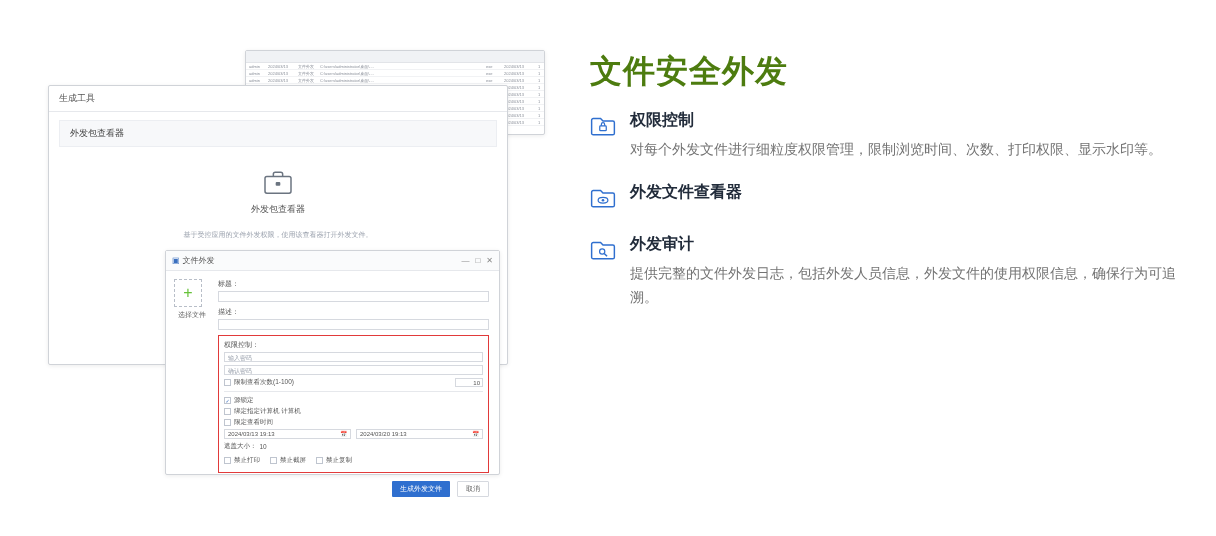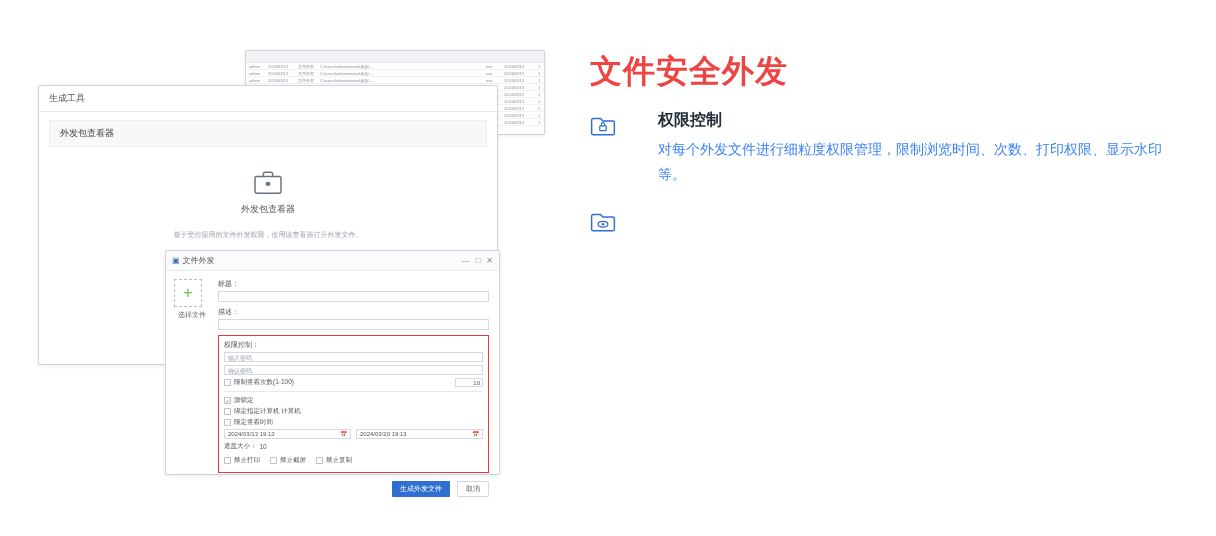--- a/index.html
+++ b/index.html
@@ -24,21 +24,21 @@
     .win-list-row span { font-size: 4px; color: #8a8f99; line-height: 7px; overflow: hidden; white-space: nowrap; }
     .c0 { width: 22px; padding-left: 3px; }
     .c1 { width: 30px; }
     .c2 { width: 22px; }
     .c3 { flex: 1; color: #3a6fbf; }
     .c4 { width: 18px; }
     .c5 { width: 30px; }
     .c6 { width: 10px; text-align: center; }
 
     
-    .win-pkg { top: 65px; left: 8px; width: 460px; height: 280px; }
+    .win-pkg { top: 65px; left: 18px; width: 460px; height: 280px; }
     .win-pkg .titlebar { padding: 6px 10px; font-size: 9px; color: #555; border-bottom: 1px solid #e6e8ec; }
     .win-pkg .hdr { margin: 8px 10px 0 10px; padding: 6px 10px; background: #f7f8fa; border: 1px solid #eceef2; font-size: 9px; color: #444; }
     .win-pkg .center { text-align: center; margin-top: 22px; }
     .briefcase svg { width: 30px; height: 26px; }
     .win-pkg .center-label { font-size: 9px; color: #555; margin-top: 4px; }
     .win-pkg .hint { font-size: 7px; color: #9aa1ad; text-align: center; margin-top: 14px; }
 
     
     .win-form { top: 230px; left: 135px; width: 335px; height: 225px; }
     .win-form .titlebar { font-size: 8px; color: #555; padding: 4px 6px; border-bottom: 1px solid #e6e8ec; background: #fafbfc; display: flex; align-items: center; }
@@ -62,28 +62,28 @@
     .count-box { width: 28px; height: 9px; border: 1px solid #d6d9df; text-align: right; padding-right: 2px; font-size: 6px; color: #555; line-height: 9px; }
     .date-row { display: flex; gap: 5px; margin-top: 2px; }
     .date { flex: 1; height: 10px; border: 1px solid #d6d9df; font-size: 6px; color: #555; line-height: 10px; padding-left: 3px; display: flex; align-items: center; }
     .date .cal { margin-left: auto; margin-right: 2px; color: #888; }
     .cb3 { display: flex; gap: 10px; margin-top: 3px; }
     .btnrow { text-align: right; margin-top: 8px; }
     .btn-primary { background: #2f6fcf; color: #fff; font-size: 7px; padding: 3px 8px; border-radius: 1px; display: inline-block; }
     .btn-plain { background: #fff; border: 1px solid #d6d9df; color: #555; font-size: 7px; padding: 2px 8px; border-radius: 1px; display: inline-block; margin-left: 5px; }
 
     
-    h1 { font-size: 32px; font-weight: 700; color: #ef4444; margin-bottom: 16px; letter-spacing: 1px; }
+    h1 { font-size: 32px; font-weight: 700; color: #4d7c0f; margin-bottom: 16px; letter-spacing: 1px; }
     .lead { font-size: 15px; font-weight: 600; color: #2f4d7a; line-height: 1.7; margin-bottom: 22px; }
     .feat { display: flex; margin-bottom: 20px; }
     .feat .icon { width: 40px; flex-shrink: 0; padding-top: 2px; }
     .feat .icon svg { width: 26px; height: 26px; }
-    .feat .txt { flex: 1; margin-left: 28px; }
+    .feat .txt { flex: 1; }
     .feat h3 { font-size: 16px; font-weight: 700; color: #222c3b; margin-bottom: 6px; }
-    .feat p { font-size: 14px; color: #3b82f6; line-height: 1.75; }
+    .feat p { font-size: 14px; color: #737373; line-height: 1.75; }
   </style>
 </head>
 <body>
 
 <div class="left">
 
   <div class="win win-list">
     <div class="win-list-head"></div>
     <div>
         <div class="win-list-row">
@@ -282,16 +282,28 @@
           <p>对每个外发文件进行细粒度权限管理，限制浏览时间、次数、打印权限、显示水印等。</p>
         </div>
       </div>
       <div class="feat">
         <div class="icon"><svg viewBox="0 0 32 32">
             <path d="M4 8h9l3 3h12a2 2 0 0 1 2 2v13a2 2 0 0 1-2 2H4a2 2 0 0 1-2-2V10a2 2 0 0 1 2-2z" fill="none" stroke="#2f6fcf" stroke-width="1.8"></path>
             <ellipse cx="16" cy="20" rx="6" ry="3.5" fill="none" stroke="#2f6fcf" stroke-width="1.5"></ellipse>
             <circle cx="16" cy="20" r="1.6" fill="#2f6fcf"></circle>
           </svg></div>
         <div class="txt">
+          <h3>外发文件查看器</h3>
+        </div>
+      </div>
+      <div class="feat">
+        <div class="icon"><svg viewBox="0 0 32 32">
+            <path d="M4 8h9l3 3h12a2 2 0 0 1 2 2v13a2 2 0 0 1-2 2H4a2 2 0 0 1-2-2V10a2 2 0 0 1 2-2z" fill="none" stroke="#2f6fcf" stroke-width="1.8"></path>
+            <circle cx="15" cy="19" r="3.2" fill="none" stroke="#2f6fcf" stroke-width="1.5"></circle>
+            <line x1="17.5" y1="21.5" x2="21" y2="25" stroke="#2f6fcf" stroke-width="1.8"></line>
+          </svg></div>
+        <div class="txt">
+          <h3>外发审计</h3>
+          <p>提供完整的文件外发日志，包括外发人员信息，外发文件的使用权限信息，确保行为可追溯。</p>
         </div>
       </div>
     </div>
 </div>
 
 </body></html>

